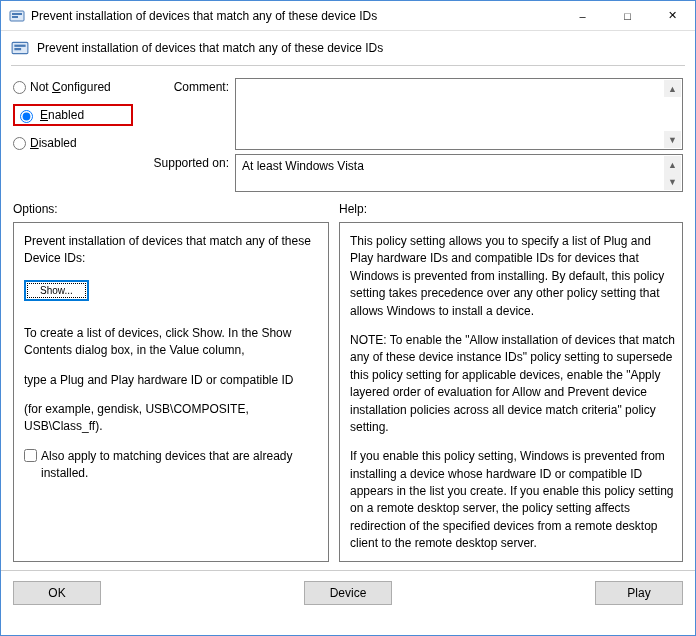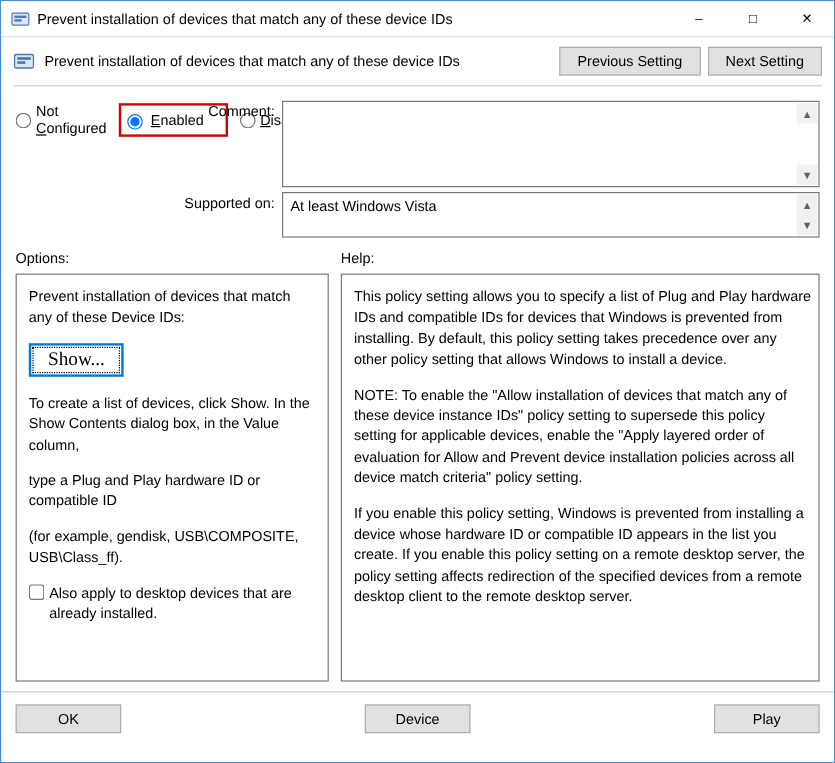--- a/index.html
+++ b/index.html
@@ -50,21 +50,21 @@
   }
   hr.sep { border: none; border-top: 1px solid #ccc; margin: 0 10px 8px 10px; }
 
   .config-grid {
     display: grid;
     grid-template-columns: 120px 90px 1fr;
     gap: 4px 6px;
     padding: 4px 12px 10px 12px;
     align-items: start;
   }
-  .radio-col { display: flex; flex-direction: row; gap: 10px; padding-top: 2px; }
+  .radio-col { display: flex; flex-direction: column; gap: 10px; padding-top: 2px; }
   .radio-item { display: flex; align-items: center; gap: 4px; }
   .radio-item input { margin: 0; }
   .radio-item label u { text-decoration: underline; }
   .radio-highlight {
     border: 2px solid #d40000; padding: 1px 18px 1px 0; display: inline-flex; align-items: center; gap: 4px;
   }
   .label-col { text-align: right; padding-top: 2px; color: #000; }
   .textarea-like {
     border: 1px solid #7a7a7a;
     background: #fff;
@@ -81,43 +81,43 @@
   .scroll-arrow.up { top: 1px; }
   .scroll-arrow.down { bottom: 1px; }
 
   .panels {
     display: flex;
     gap: 10px;
     padding: 0 12px;
     height: 360px;
   }
   .panel-col { display: flex; flex-direction: column; }
-  .panel-col.left { width: 261px; }
+  .panel-col.left { width: 316px; }
   .panel-col.right { flex: 1; }
   .panel-label { margin-bottom: 6px; }
   .panel-box {
     border: 1px solid #7a7a7a;
     flex: 1;
     overflow-y: auto;
     padding: 10px;
     font-size: 12px;
     line-height: 1.45;
     position: relative;
   }
   .panel-box.right-box { padding-right: 6px; }
   .panel-box p { margin: 0 0 12px 0; }
   .show-btn {
     background: #fff;
     border: 2px solid #0078d7;
     outline: 1px dotted #000;
     outline-offset: -4px;
     padding: 3px 14px;
-    font-size: 16px;
-    font-family: Liberation Serif, serif;
-    margin-bottom: 14px;
+    font-size: 10px;
+    font-family: Liberation Sans, sans-serif;
+    margin-bottom: 24px;
   }
   .chk-row { display: flex; align-items: flex-start; gap: 4px; }
   .chk-row input { margin: 1px 0 0 0; }
 
   .footer {
     display: flex;
     justify-content: space-between;
     gap: 6px;
     padding: 10px 12px;
     border-top: 1px solid #ccc;
@@ -148,24 +148,20 @@
 
 <div class="subheader">
   <span class="sub-icon gp-icon">
     <svg viewBox="0 0 16 16">
         <rect x="1" y="3" width="14" height="10" rx="1" fill="#dce8f7" stroke="#4a7ab5"></rect>
         <rect x="3" y="5" width="10" height="2" fill="#4a7ab5"></rect>
         <rect x="3" y="8" width="6" height="2" fill="#4a7ab5"></rect>
       </svg>
   </span>
   <span class="sub-text">Prevent installation of devices that match any of these device IDs</span>
-  <div class="nav-btns">
-    <button class="std-btn">Previous Setting</button>
-    <button class="std-btn">Next Setting</button>
-  </div>
 </div>
 <hr class="sep">
 
 <div class="config-grid">
   <div class="radio-col">
     <div class="radio-item">
       <input type="radio" name="state" style="">
       <label><span>Not <u>C</u>onfigured</span></label>
     </div>
     <span class="radio-highlight">
@@ -197,21 +193,21 @@
   <div class="panel-col left">
     <div class="panel-label">Options:</div>
     <div class="panel-box">
       <p>Prevent installation of devices that match any of these Device IDs:</p>
       <button class="show-btn">Show...</button>
       <p>To create a list of devices, click Show. In the Show Contents dialog box, in the Value column,</p>
       <p>type a Plug and Play hardware ID or compatible ID</p>
       <p>(for example, gendisk, USB\COMPOSITE, USB\Class_ff).</p>
       <div class="chk-row">
         <input type="checkbox" style="">
-        <label>Also apply to desktop devices that are already installed.</label>
+        <label>Also apply to matching devices that are already installed.</label>
       </div>
     </div>
   </div>
   <div class="panel-col right">
     <div class="panel-label">Help:</div>
     <div class="panel-box right-box">
       <p>This policy setting allows you to specify a list of Plug and Play hardware IDs and compatible IDs for devices that Windows is prevented from installing. By default, this policy setting takes precedence over any other policy setting that allows Windows to install a device.</p>
       <p>NOTE: To enable the "Allow installation of devices that match any of these device instance IDs" policy setting to supersede this policy setting for applicable devices, enable the "Apply layered order of evaluation for Allow and Prevent device installation policies across all device match criteria" policy setting.</p>
       <p>If you enable this policy setting, Windows is prevented from installing a device whose hardware ID or compatible ID appears in the list you create. If you enable this policy setting on a remote desktop server, the policy setting affects redirection of the specified devices from a remote desktop client to the remote desktop server.</p>
 

